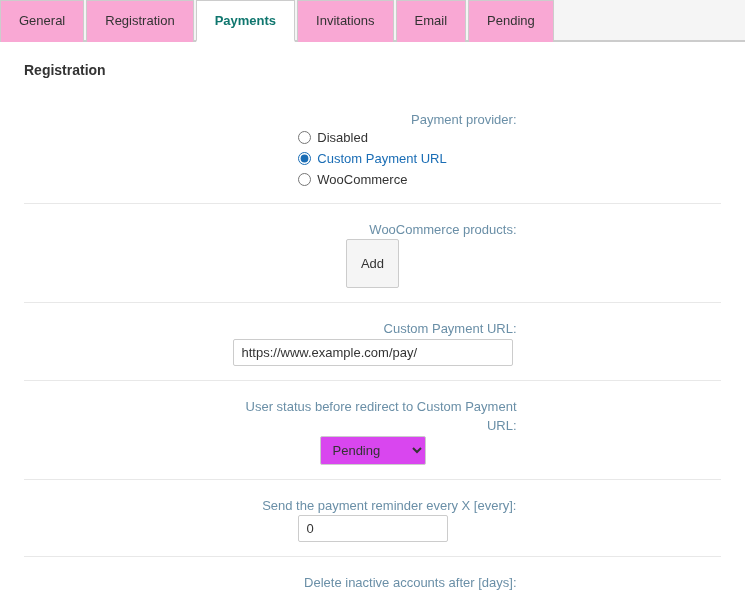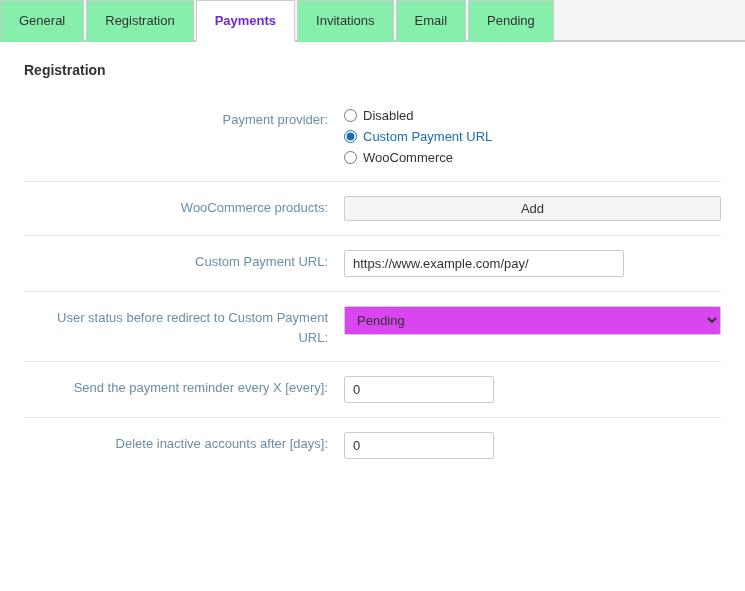--- a/index.html
+++ b/index.html
@@ -16,53 +16,54 @@
     .tab-bar {
       display: flex;
       border-bottom: 2px solid #ccc;
       background: #f5f5f5;
     }
     .tab {
       padding: 12px 18px;
       cursor: pointer;
       border: 1px solid #ccc;
       border-bottom: none;
-      background: #86efac;
+      background: #f9a8d4;
       margin-right: 2px;
       font-size: 13px;
       color: #333;
       user-select: none;
       margin-bottom: -2px;
     }
     .tab.active {
       background: #fff;
       border-bottom: 2px solid #fff;
       font-weight: bold;
-      color: #6d28d9;
+      color: #0f766e;
       z-index: 1;
       position: relative;
     }
 
     
     .content {
       padding: 20px 24px;
     }
 
     .section-title {
       font-weight: bold;
       font-size: 14px;
       margin-bottom: 16px;
     }
 
     
     .form-row {
       display: flex;
-      align-items: flex-start;
+      align-items: center;
       padding: 14px 0;
       border-bottom: 1px solid #e8e8e8;
+      flex-direction: column;
     }
     .form-row:last-child {
       border-bottom: none;
     }
 
     .form-label {
       width: 320px;
       min-width: 320px;
       text-align: right;
       padding-right: 16px;
@@ -94,21 +95,21 @@
       cursor: pointer;
       font-size: 13px;
     }
     .radio-option label.selected {
       color: #1a6db5;
       font-weight: normal;
     }
 
     
     .btn-add {
-      padding: 4px 14px;
+      padding: 16px 14px;
       font-size: 13px;
       border: 1px solid #ccc;
       background: #f5f5f5;
       cursor: pointer;
       border-radius: 2px;
       color: #333;
     }
 
     
     .text-input {

